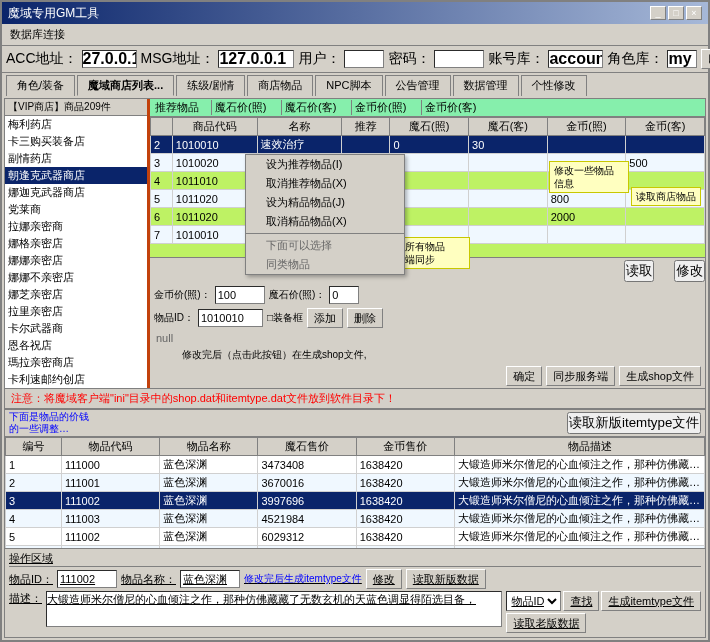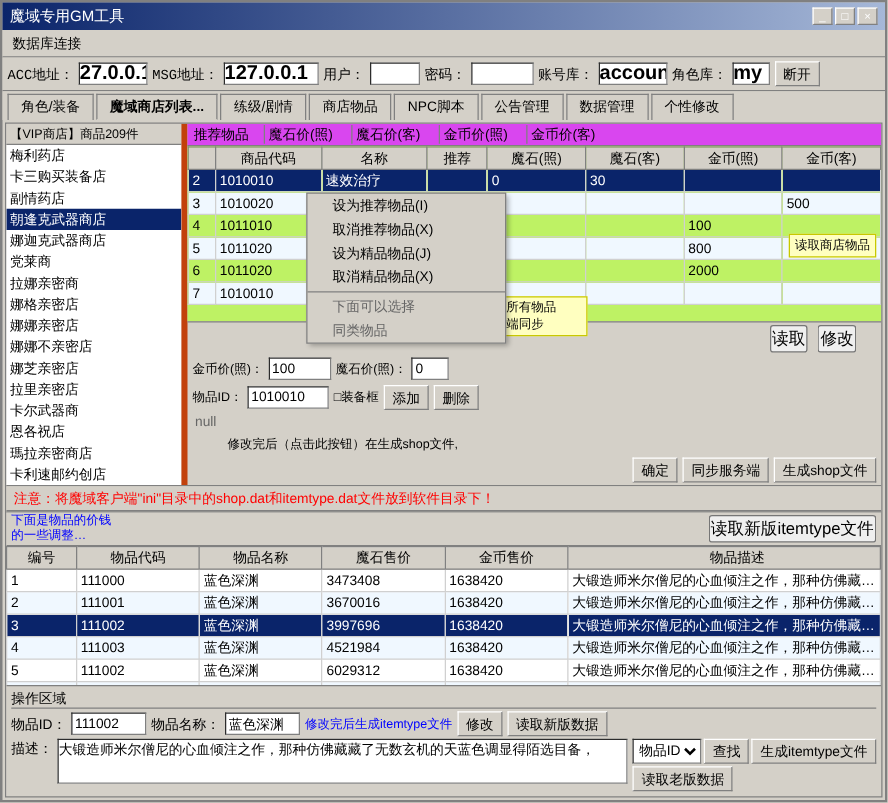--- a/index.html
+++ b/index.html
@@ -65,21 +65,21 @@
     
     .toolbar {
       background: #d4d0c8;
       padding: 3px 4px;
       display: flex;
       align-items: center;
       gap: 4px;
       flex-shrink: 0;
       border-bottom: 1px solid #808080;
     }
-    .toolbar label { font-size: 11px; white-space: nowrap; font-family: Liberation Mono, monospace; }
+    .toolbar label { font-size: 14px; white-space: nowrap; }
     .toolbar input {
       height: 18px;
       border: 1px inset #808080;
       background: white;
       font-size: 16px;
       padding: 0 0;
       font-weight: bold;
     }
     .toolbar button {
       height: 20px;
@@ -131,21 +131,21 @@
     .top-section {
       display: flex;
       height: 290px;
       flex-shrink: 0;
       border-bottom: 1px solid #808080;
     }
 
     
     .sidebar {
       width: 145px;
-      border-right: 5px solid #c2410c;
+      border-right: 3px solid #c2410c;
       display: flex;
       flex-direction: column;
       flex-shrink: 0;
     }
     .sidebar-header {
       background: #d4d0c8;
       padding: 1px 3px;
       font-size: 10px;
       border-bottom: 1px solid #808080;
     }
@@ -294,20 +294,21 @@
       overflow: auto;
       background: white;
     }
 
     
     .ops-area {
       background: #d4d0c8;
       border-top: 1px solid #808080;
       padding: 2px 4px;
       flex-shrink: 0;
+      text-decoration: underline;
     }
     .ops-title {
       font-size: 11px;
       border-bottom: 1px solid #808080;
       margin-bottom: 2px;
     }
     .ops-row {
       display: flex;
       align-items: center;
       gap: 4px;
@@ -445,21 +446,21 @@
           <div class="sidebar-list-item">卡尔武器商</div>
           <div class="sidebar-list-item">恩各祝店</div>
           <div class="sidebar-list-item">瑪拉亲密商店</div>
           <div class="sidebar-list-item">卡利速邮约创店</div>
 
         </div>
       </div>
 
       <div class="top-right-panel">
 
-        <div style="display:flex; background:#d946ef; border-bottom:1px solid #808080; flex-shrink:0; font-size:11px; padding:1px 2px;">
+        <div style="display:flex; background:#86efac; border-bottom:1px solid #808080; flex-shrink:0; font-size:11px; padding:1px 2px;">
           <span style="width:60px; border-right:1px solid #808080; padding:0 3px;">推荐物品</span>
           <span style="width:70px; border-right:1px solid #808080; padding:0 3px;">魔石价(照)</span>
           <span style="width:70px; border-right:1px solid #808080; padding:0 3px;">魔石价(客)</span>
           <span style="width:70px; border-right:1px solid #808080; padding:0 3px;">金币价(照)</span>
           <span style="width:70px; padding:0 3px;">金币价(客)</span>
         </div>
 
         <div class="shop-grid">
           <table>
             <thead>
@@ -543,23 +544,24 @@
           <div class="context-menu-item">设为推荐物品(I)</div>
           <div class="context-menu-item">取消推荐物品(X)</div>
           <div class="context-menu-item">设为精品物品(J)</div>
           <div class="context-menu-item">取消精品物品(X)</div>
           <div class="context-menu-separator"></div>
           <div class="context-menu-item" style="color:#666;">下面可以选择</div>
           <div class="context-menu-item" style="color:#666;">同类物品</div>
         </div>
 
         <div class="arrow-note" style="top:88px; right:4px; width:70px;">读取商店物品</div>
+        <div class="arrow-note" style="top:62px; right:76px; width:80px;">修改一些物品<br>信息</div>
         <div class="arrow-note" style="top:138px; left:200px; width:130px;">将服务端的所有物品<br>价格与客服端同步</div>
 
-        <div style="display:flex; justify-content:flex-end; padding:2px 20px; gap:8px; flex-shrink:0; border-top:1px solid #808080;">
+        <div style="display:flex; justify-content:flex-end; padding:2px 0; gap:20px; flex-shrink:0; border-top:1px solid #808080;">
           <button>读取</button>
           <button>修改</button>
         </div>
 
         <div class="form-row">
           <label>金币价(照)：</label>
           <input style="width: 50px;" value="100">
           <label>魔石价(照)：</label>
           <input style="width: 30px;" value="0">
         </div>

